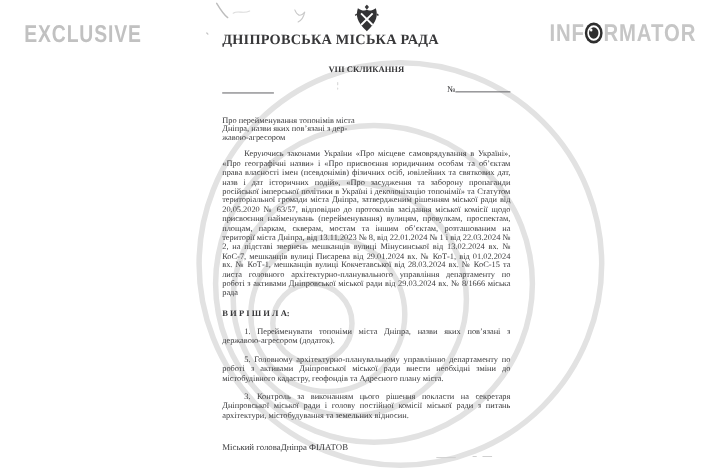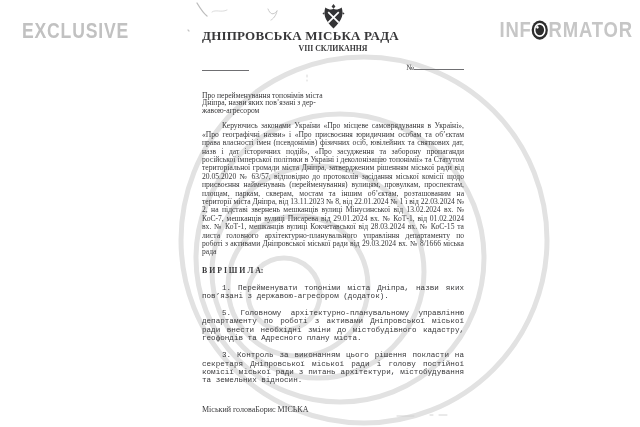--- a/index.html
+++ b/index.html
@@ -20,30 +20,30 @@
   .wm-informator{right:7px;top:19px;transform:scaleX(.84);transform-origin:right center;
     display:flex;align-items:center;color:#c6c6c6;}
   .lens{width:22px;height:22px;margin:0 -1px;display:block;}
   
   .doc{
     position:absolute;left:202px;top:2px;width:262px;z-index:2;
     color:#38383a;font-size:7.6px;line-height:8.4px;
   }
   .emblem{display:block;margin:2px auto 0 auto;}
   .h-council{text-align:left;font-weight:700;font-size:13px;margin-top:3px;letter-spacing:.2px;}
-  .h-convocation{text-align:center;font-weight:700;font-size:7.8px;margin-top:5px;}
+  .h-convocation{text-align:center;font-weight:700;font-size:7.8px;margin-top:19px;}
   .h-doctype{text-align:center;font-weight:700;font-size:8.6px;margin-top:2.5px;letter-spacing:1.5px;}
   .numrow{position:relative;height:12px;margin-top:7px;}
   .blankline{position:absolute;left:0;top:9px;width:47px;border-bottom:.8px solid #6f6f72;}
   .numcell{position:absolute;right:0;top:0;font-size:8px;}
   .numline{display:inline-block;width:50px;border-bottom:.8px solid #6f6f72;height:8px;}
   .subject{margin-top:19px;font-size:7.6px;line-height:7.5px;width:160px;}
   .preamble{margin:8px 0 0 0;text-align:justify;text-indent:20px;}
   .resolved{margin-top:10px;text-align:left;font-weight:700;font-size:7.8px;}
-  .item{margin:8.5px 0 0 0;text-align:justify;text-indent:20px;font-family:Liberation Mono, monospace;}
+  .item{margin:8.5px 0 0 0;text-align:justify;text-indent:20px;}
   .sig{margin-top:21px;display:flex;justify-content:flex-start;font-size:8px;}
   .sig-name{font-size:8px;}
   .artifacts{position:absolute;left:0;top:0;z-index:1;}
 </style>
 </head>
 <body>
 
 <svg class="ring-wm" width="640" height="427" viewBox="0 0 640 427">
   <g fill="none" stroke="#e2e2e2" stroke-width="5">
     <circle cx="364" cy="240" r="183"></circle>
@@ -103,16 +103,16 @@
   <p class="preamble">Керуючись законами України «Про місцеве самоврядування в Україні», «Про географічні назви» і «Про присвоєння юридичним особам та об’єктам права власності імен (псевдонімів) фізичних осіб, ювілейних та святкових дат, назв і дат історичних подій», «Про засудження та заборону пропаганди російської імперської політики в Україні і деколонізацію топонімії» та Статутом територіальної громади міста Дніпра, затвердженим рішенням міської ради від 20.05.2020 № 63/57, відповідно до протоколів засідання міської комісії щодо присвоєння найменувань (перейменування) вулицям, провулкам, проспектам, площам, паркам, скверам, мостам та іншим об’єктам, розташованим на території міста Дніпра, від 13.11.2023 № 8, від 22.01.2024 № 1 і від 22.03.2024 № 2, на підставі звернень мешканців вулиці Мінусинської від 13.02.2024 вх. № КоС-7, мешканців вулиці Писарева від 29.01.2024 вх. № КоТ-1, від 01.02.2024 вх. № КоТ-1, мешканців вулиці Кокчетавської від 28.03.2024 вх. № КоС-15 та листа головного архітектурно-планувального управління департаменту по роботі з активами Дніпровської міської ради від 29.03.2024 вх. № 8/1666 міська рада</p>
 
   <div class="resolved">В И Р І Ш И Л А:</div>
 
   <p class="item">1. Перейменувати топоніми міста Дніпра, назви яких пов’язані з державою-агресором (додаток).</p>
   <p class="item">5. Головному архітектурно-планувальному управлінню департаменту по роботі з активами Дніпровської міської ради внести необхідні зміни до містобудівного кадастру, геофондів та Адресного плану міста.</p>
   <p class="item">3. Контроль за виконанням цього рішення покласти на секретаря Дніпровської міської ради і голову постійної комісії міської ради з питань архітектури, містобудування та земельних відносин.</p>
 
   <div class="sig">
     <span>Міський голова</span>
-    <span class="sig-name">Борис МІСЬКА</span>
+    <span class="sig-name">Дніпра ФІЛАТОВ</span>
   </div>
 
 </div>
 
 </body></html>

